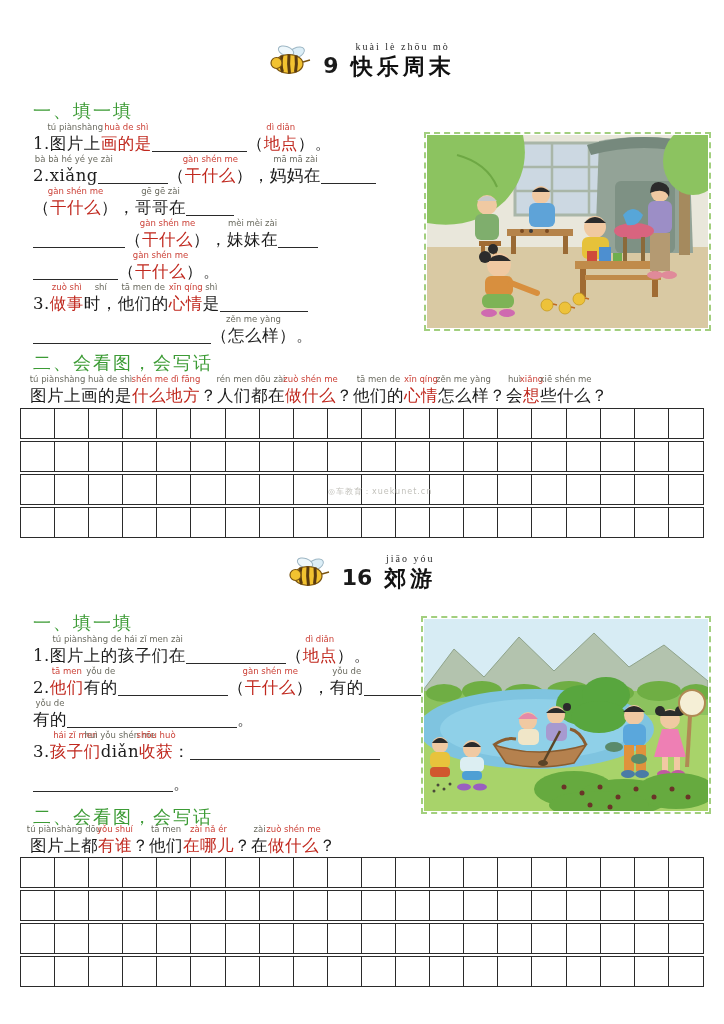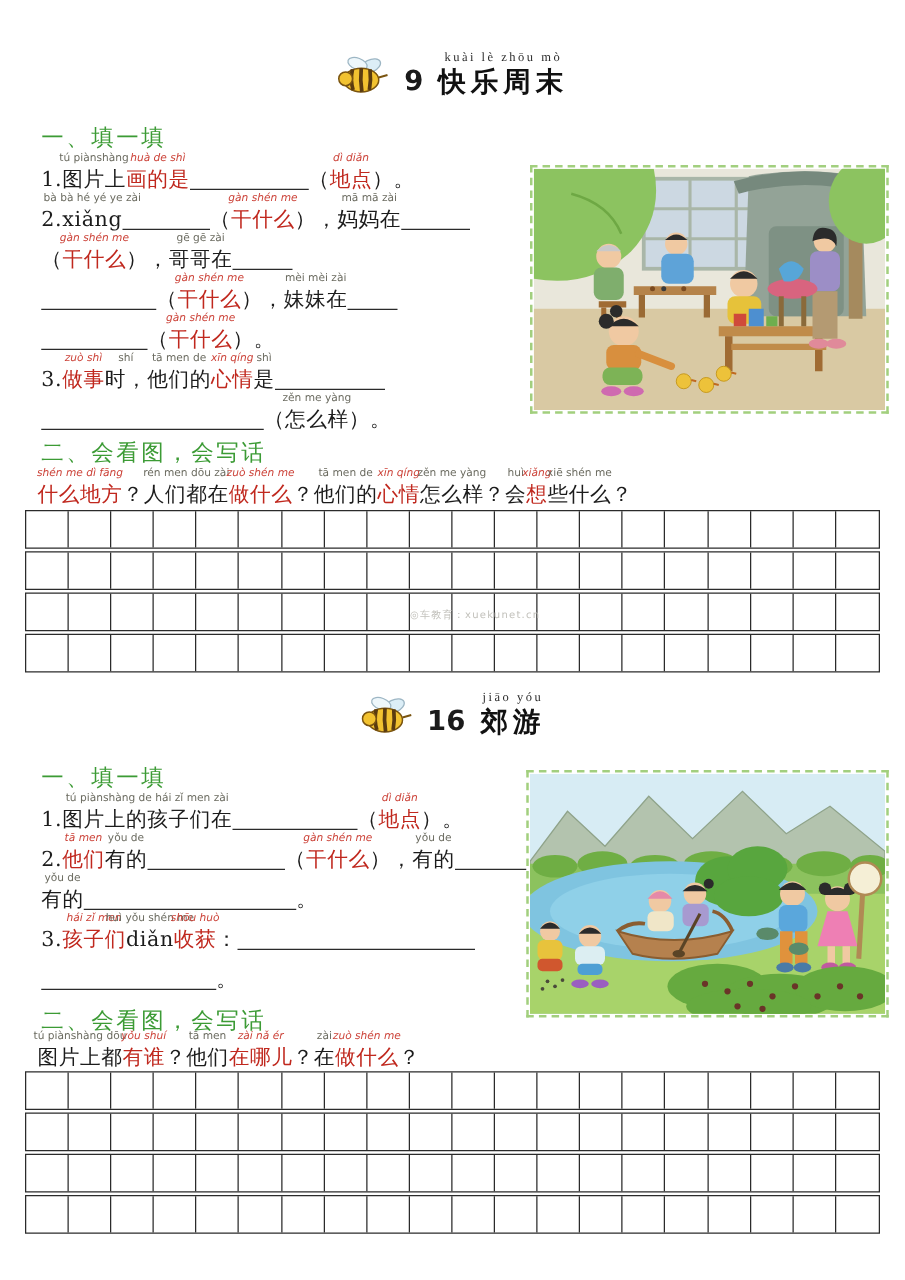--- a/index.html
+++ b/index.html
@@ -23,21 +23,21 @@
   .lines{display:block;}
   .qline{display:flex;align-items:flex-end;height:32px;white-space:nowrap;}
   .seg{display:inline-block;position:relative;padding-top:11px;}
   .seg .py{
     position:absolute;top:1px;left:50%;transform:translateX(-50%);
     font-size:8.5px;line-height:9px;white-space:nowrap;color:#6b6b60;
     font-family:"DejaVu Sans","Liberation Sans",sans-serif;
   }
   .seg .zh{font-size:16.5px;line-height:21px;letter-spacing:0.5px;color:#1c1c1c;}
   .seg.red .zh{color:#c0281e;}
-  .seg.red .py{color:#cc4238;font-style:italic;}
+  .seg.red .py{color:#cc4238;}
   .blank{display:inline-block;border-bottom:1.5px solid #2a2a2a;height:4px;margin-bottom:2px;}
   
   .wgrid{width:684px;}
   .grid-row{display:grid;grid-template-columns:repeat(20,1fr);border:1.6px solid #2b2b2b;height:29px;margin-bottom:2px;background:#fff;}
   .grid-row:last-child{margin-bottom:0;}
   .gcell{border-right:1px solid #2b2b2b;}
   .gcell:last-child{border-right:none;}
   
   .illus{background:#fff;border:2px dashed #a2cf7e;padding:1px;box-sizing:border-box;}
   .illus svg{display:block;}
@@ -191,20 +191,21 @@
         <circle cx="152" cy="164" r="6"></circle>
     </g>
     <path d="M126 169 l4 1 M144 172 l4 1 M158 163 l4 1" stroke="#c06a20" stroke-width="1.5"></path>
   </svg>
 </div>
 
 <div class="abs sec-head" style="left:33px;top:352px;">二、会看图，会写话</div>
 
 <div class="abs lines" style="left:30px;top:374px;width:690px;">
     <div class="qline">
+      <span class="seg"><span class="py">tú piànshàng huà de shì</span><span class="zh">图片上画的是</span></span>
       <span class="seg red"><span class="py">shén me dì fāng</span><span class="zh">什么地方</span></span>
       <span class="seg"><span class="zh">？</span></span>
       <span class="seg"><span class="py">rén men dōu zài</span><span class="zh">人们都在</span></span>
       <span class="seg red"><span class="py">zuò shén me</span><span class="zh">做什么</span></span>
       <span class="seg"><span class="zh">？</span></span>
       <span class="seg"><span class="py">tā men de</span><span class="zh">他们的</span></span>
       <span class="seg red"><span class="py">xīn qíng</span><span class="zh">心情</span></span>
       <span class="seg"><span class="py">zěn me yàng</span><span class="zh">怎么样</span></span>
       <span class="seg"><span class="zh">？</span></span>
       <span class="seg"><span class="py">huì</span><span class="zh">会</span></span>

